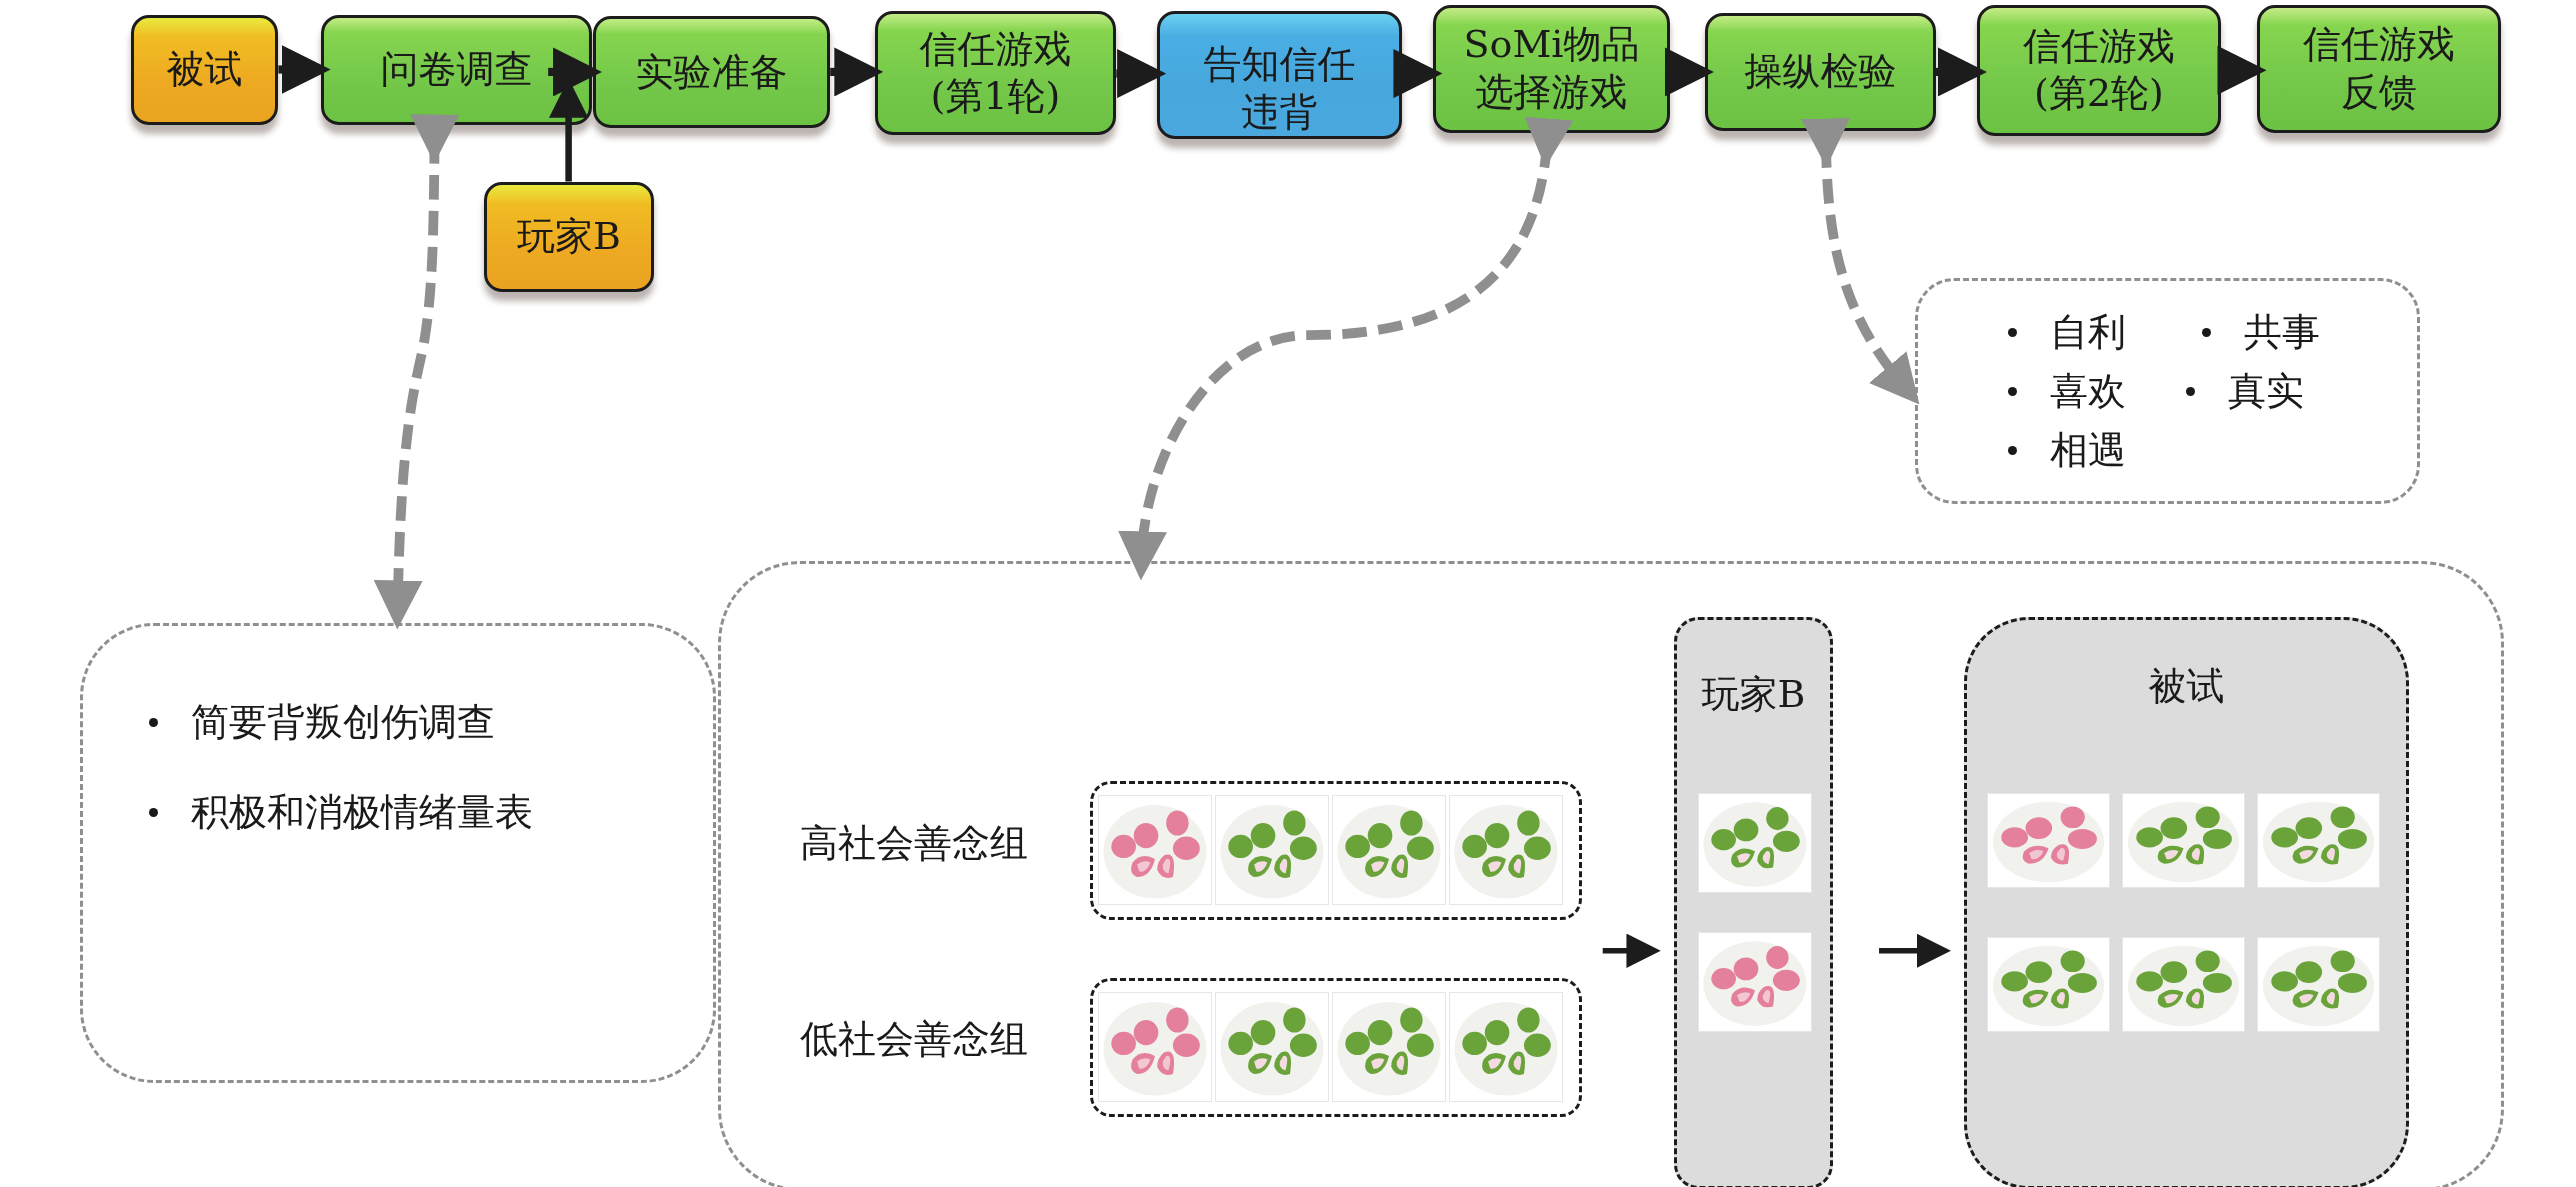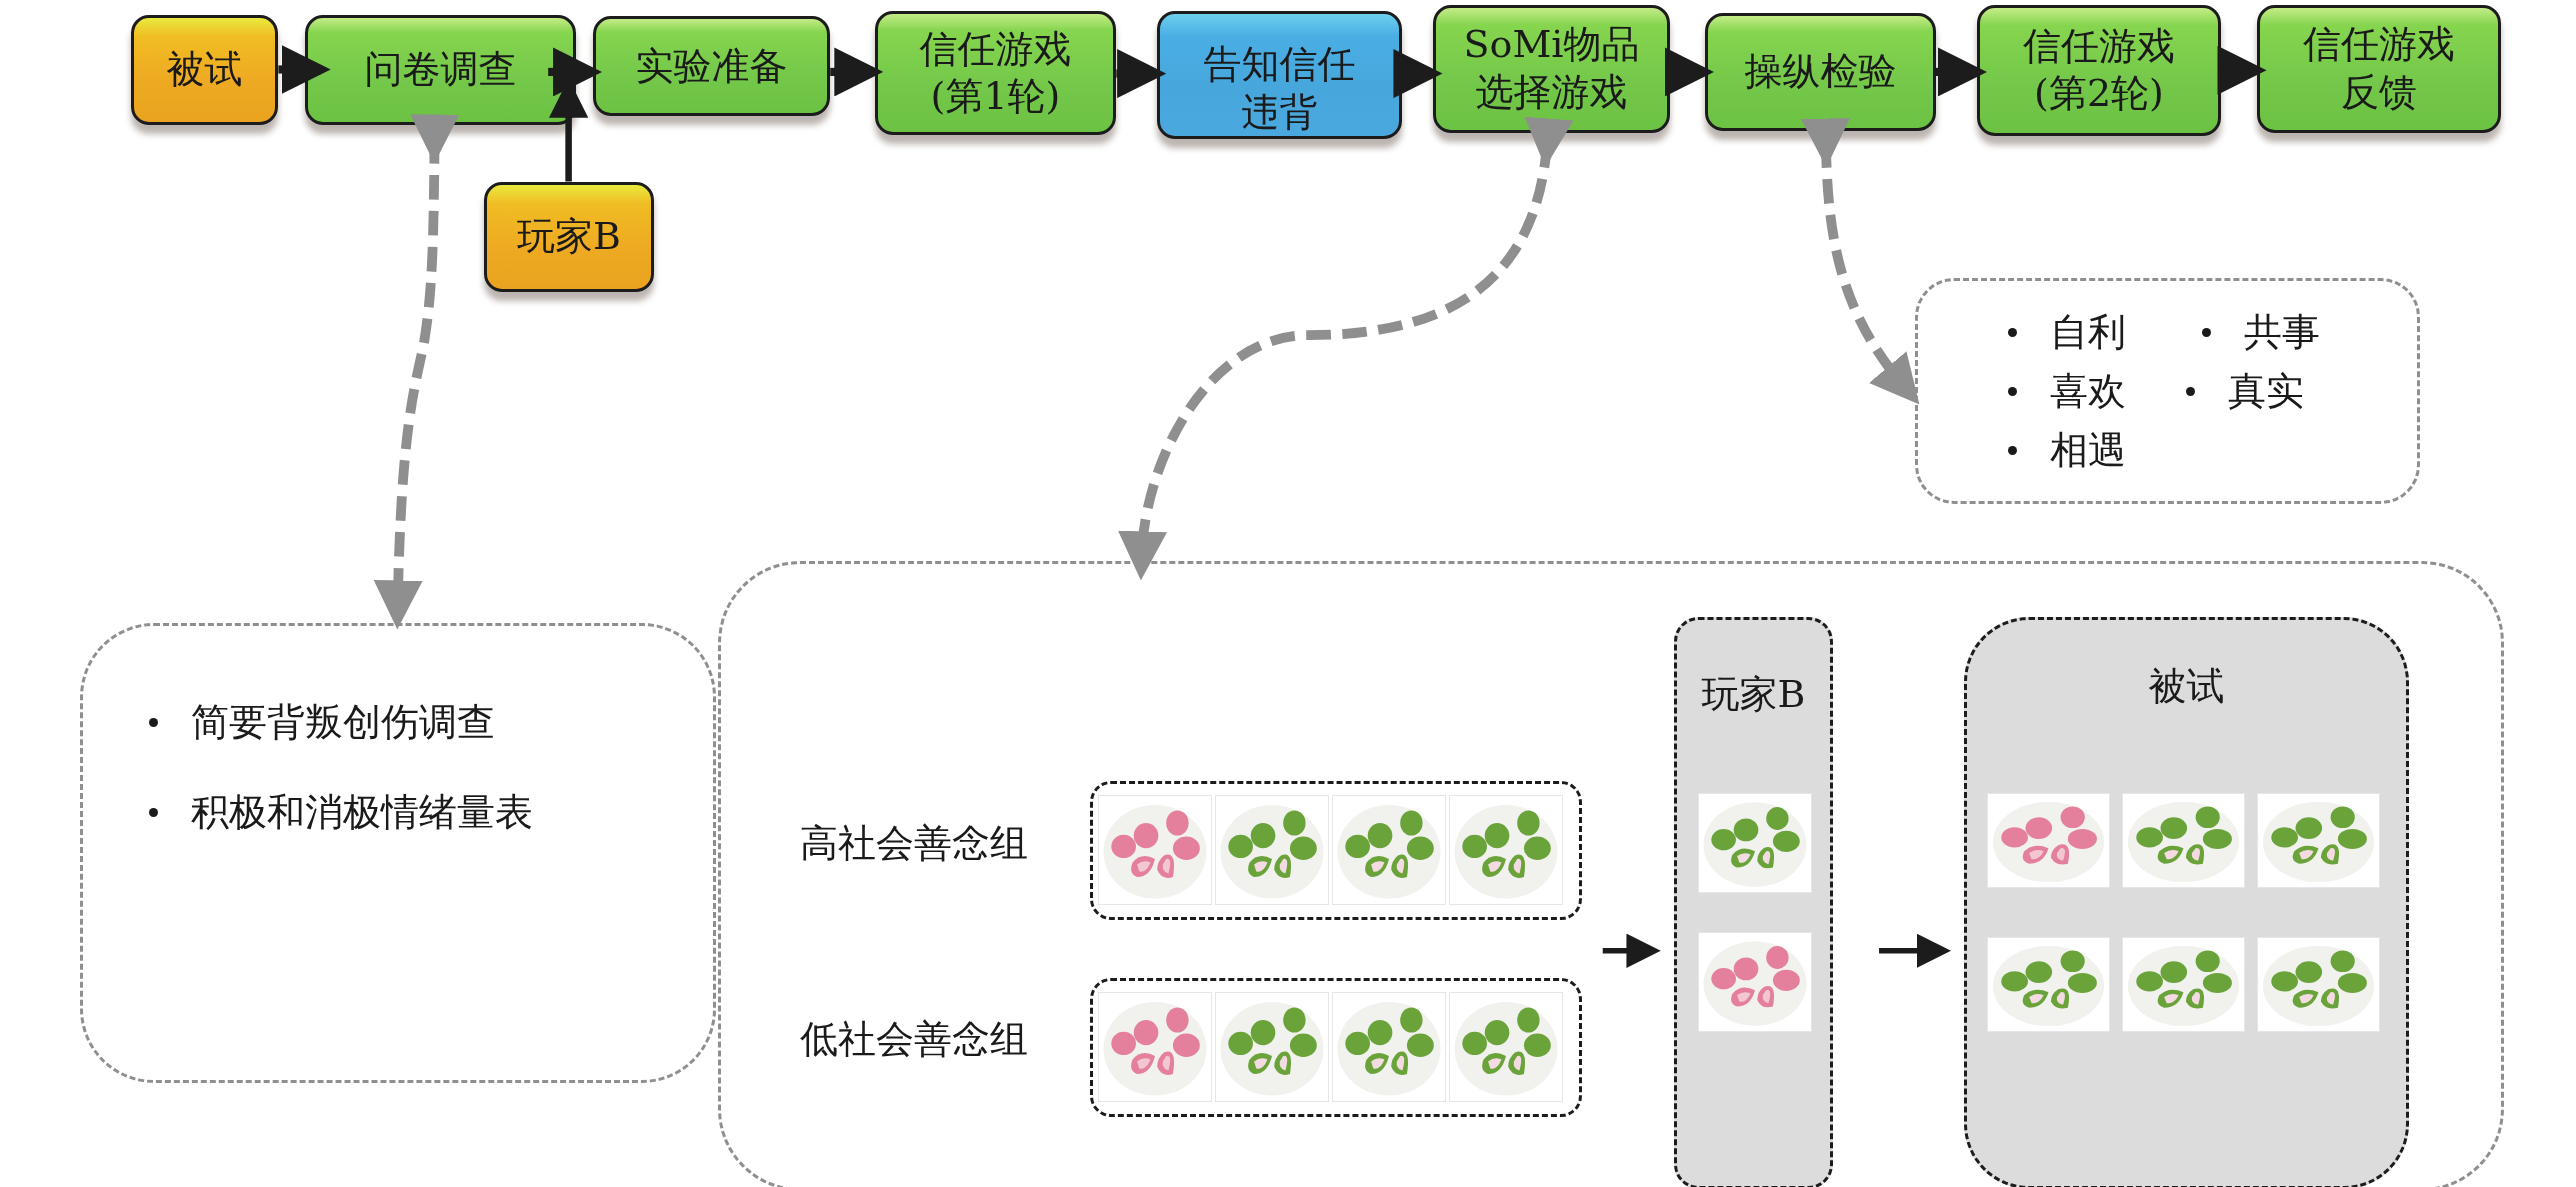--- a/index.html
+++ b/index.html
@@ -22,24 +22,24 @@
   .tile svg { width:100%; height:100%; display:block; }
   .col-title { position:absolute; font-size:38px; text-align:center; width:100%; }
   svg.overlay { position:absolute; left:0; top:0; width:2576px; height:1187px; pointer-events:none; }
 </style>
 </head>
 <body>
 
 <div class="flowbox orange" style="left:131px;top:14.7px;width:147px;height:110px;">
   <span>被试</span>
 </div>
-<div class="flowbox green" style="left:305px;top:14.7px;width:271px;height:110px;align-items:center;">
+<div class="flowbox green" style="left:321px;top:14.7px;width:271px;height:110px;align-items:center;">
   <span>问卷调查</span>
 </div>
-<div class="flowbox green" style="left:593px;top:16.4px;width:237px;height:100px;">
+<div class="flowbox green" style="left:593px;top:16.4px;width:237px;height:112px;">
   <span>实验准备</span>
 </div>
 <div class="flowbox green" style="left:875px;top:11.4px;width:241px;height:124px;">
   <span>信任游戏
 (第1轮)</span>
 </div>
 <div class="flowbox blue" style="left:1157px;top:11.4px;width:245px;height:128px;">
   <span>告知信任
 违背</span>
 </div>

